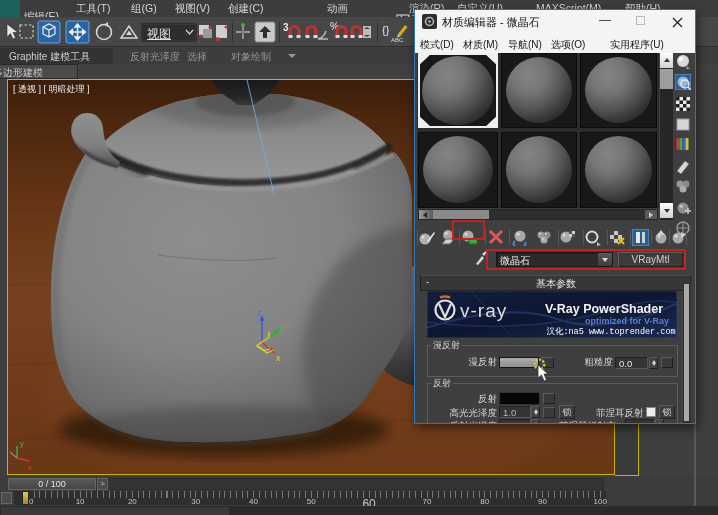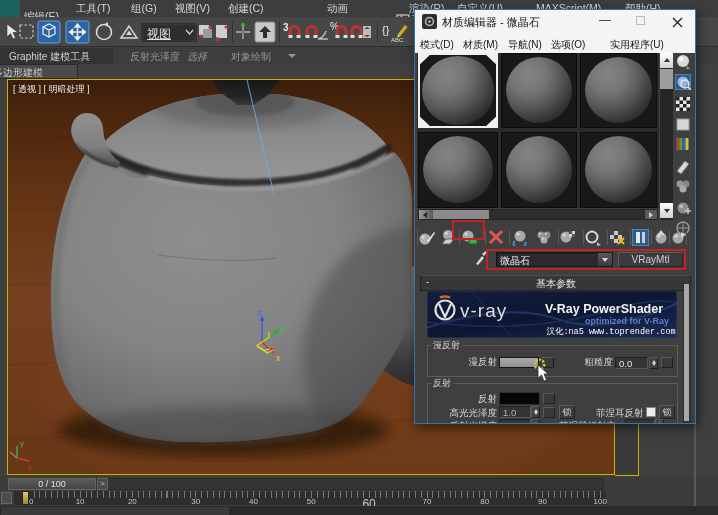--- a/index.html
+++ b/index.html
@@ -96,21 +96,21 @@
         <path d="M398,17 l-0.8,3.4 l3.2,-1.2 z" fill="#e8d8a0"></path>
         <text x="391" y="25" font-size="6" fill="#ddd" font-family="Liberation Sans">ABC</text>
       </svg>
       <div class="t" style="left: 147px; top: 26px; font-size: 12px; color: rgb(224, 224, 224); text-decoration: underline;">视图</div>
     </div>
 
 <div class="abs" style="left:0;top:48px;width:718px;height:16px;background:#3d3d3d;"></div>
 <div class="abs" style="left:0;top:48px;width:113px;height:16px;background:#333;"></div>
 <div class="t" style="left:9px;top:50px;font-size:10px;color:#cfcfcf;">Graphite 建模工具</div>
 <div class="t" style="left:130px;top:50px;font-size:10px;color:#959595;">反射光泽度</div>
-<div class="t" style="left:187px;top:50px;font-size:10px;color:#959595;font-style:italic;">选择</div>
+<div class="t" style="left:187px;top:50px;font-size:10px;color:#959595;">选择</div>
 <div class="t" style="left:231px;top:50px;font-size:10px;color:#959595;">对象绘制</div>
 <div class="abs" style="left:288px;top:54px;width:0;height:0;border-left:4px solid transparent;border-right:4px solid transparent;border-top:4px solid #959595;"></div>
 
 <div class="abs" style="left:0;top:64px;width:718px;height:15px;background:#414141;"></div>
 <div class="abs" style="left:-14px;top:64px;width:92px;height:15px;background:#4a4a4a;border:1px solid #2a2a2a;overflow:hidden;">
   <div class="t" style="left:6px;top:1px;font-size:10px;color:#c9c9c9;">多边形建模</div>
 </div>
 
 <div class="abs" style="left:7px;top:79px;width:608px;height:396px;border:1px solid #c8b400;background:#6b3717;"></div>
 <div class="abs" style="left:8px;top:80px;width:606px;height:394px;overflow:hidden;" id="vp">

